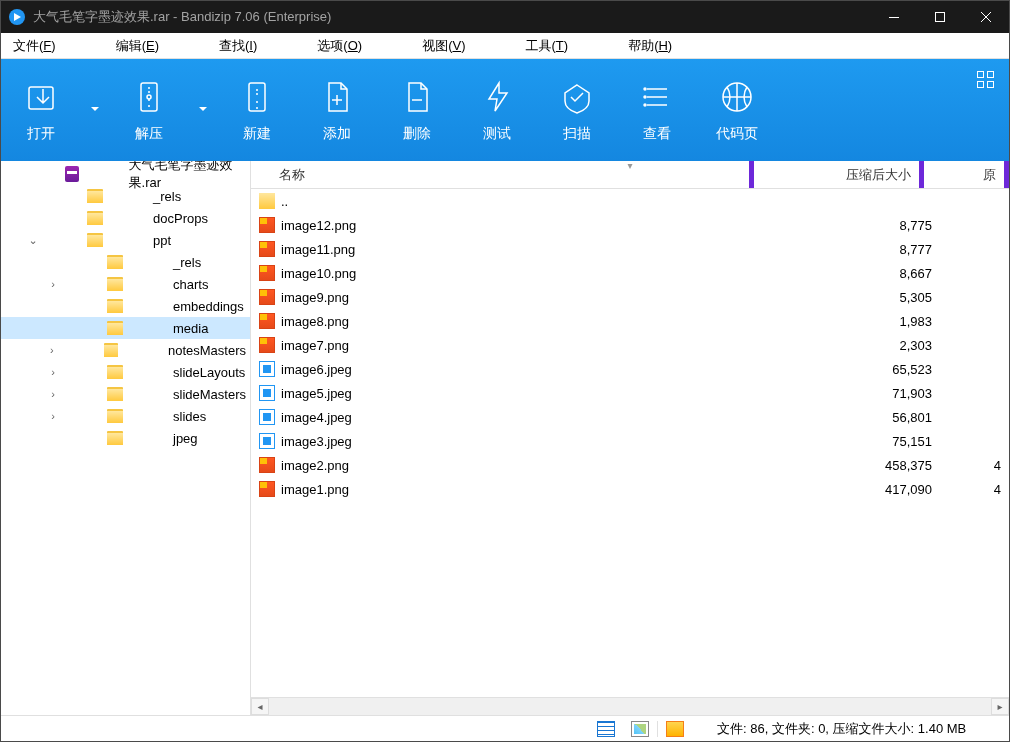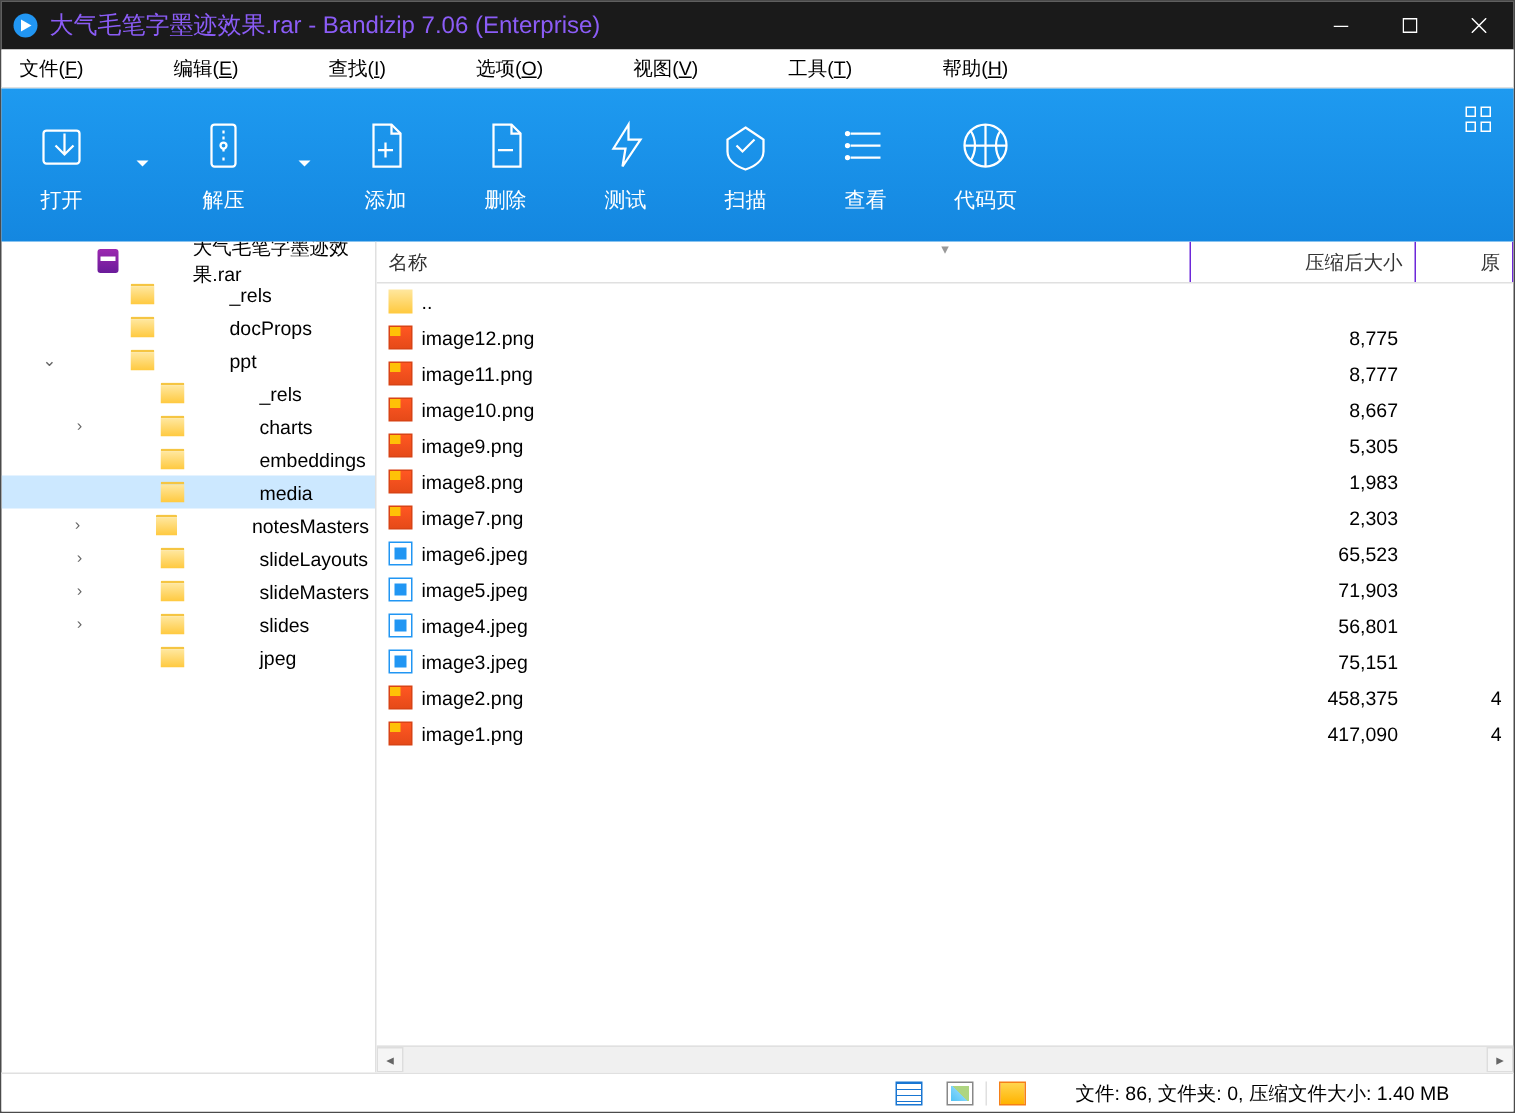--- a/index.html
+++ b/index.html
@@ -1,21 +1,21 @@
 <!DOCTYPE html>
 <html><head>
 <meta charset="utf-8">
 <style>
 * { margin:0; padding:0; box-sizing:border-box; font-family:"Microsoft YaHei","Segoe UI",sans-serif; font-size:13px; }
 body { background:#fff; }
 .window { width:1010px; height:742px; border:1px solid #4a4a4a; display:flex; flex-direction:column; background:#fff; }
 .titlebar { height:32px; background:#1a1a1a; display:flex; align-items:center; color:#fff; }
 .titlebar .app-icon { width:16px; height:16px; margin:0 8px; background:#2196f3; border-radius:50%; display:flex; align-items:center; justify-content:center; }
 .titlebar .app-icon::before { content:""; width:0; height:0; border-style:solid; border-width:4px 0 4px 7px; border-color:transparent transparent transparent #fff; margin-left:1px;}
-.titlebar .title { flex:1; font-size:16px; color:#8b5cf6; }
+.titlebar .title { flex:1; font-size:13px; color:#a3a3a3; }
 .winctrl { display:flex; }
 .winctrl div { width:46px; height:32px; display:flex; align-items:center; justify-content:center; color:#fff; }
 .menubar { height:26px; background:#fff; border-bottom:1px solid #e0e0e0; display:flex; align-items:center; padding-left:4px;gap:44px; }
 .menubar span { padding:3px 8px; cursor:default; }
 .menubar u { text-decoration:underline; }
 .toolbar { height:102px; background:linear-gradient(#1e9af0,#1487e0); display:flex; align-items:center; color:#fff; position:relative; }
 .tb-btn { display:flex; flex-direction:column; align-items:center; justify-content:center; padding:0 12px; height:100%; min-width:80px; cursor:pointer; position:relative;}
 .tb-btn.small { min-width:28px; padding:0 4px;}
 .tb-icon { width:40px; height:40px; display:flex; align-items:center; justify-content:center; margin-bottom:8px;}
 .tb-label { font-size:14px; }
@@ -25,21 +25,21 @@
 .content { flex:1; display:flex; overflow:hidden; }
 .tree { width:250px; border-right:1px solid #e0e0e0; overflow:auto; padding-top:2px;}
 .tree-row { display:flex; align-items:center; height:22px; padding-right:4px; cursor:default;gap:46px;}
 .tree-row.sel { background:#cce8ff; }
 .expander { width:16px; text-align:center; color:#666; font-size:11px;}
 .folder-icon { width:16px; height:14px; margin-right:4px; background:linear-gradient(#ffe79e,#ffc93e); border-radius:1px 1px 0 0; position:relative; border-top:2px solid #f5c542;}
 .rar-icon { width:16px; height:16px; margin-right:4px; background:linear-gradient(#9c27b0,#6a1b9a); border-radius:2px; position:relative;}
 .rar-icon::after{content:"";position:absolute;left:2px;right:2px;top:5px;height:3px;background:#fff;}
 .list { flex:1; display:flex; flex-direction:column; overflow:hidden;}
 .list-header { height:28px; display:flex; border-bottom:1px solid #e0e0e0; align-items:center; color:#333; position:relative;}
-.list-header .col { padding:0 8px; border-right:1px solid #6d28d9; height:100%; display:flex; align-items:center;}
+.list-header .col { padding:0 8px; border-right:5px solid #6d28d9; height:100%; display:flex; align-items:center;margin-left:20px;}
 .col-name { flex:1; }
 .col-size { width:150px; justify-content:flex-end; }
 .col-orig { width:65px; justify-content:flex-end;}
 .splitter-dot{position:absolute;left:50%;top:-1px;transform:translateX(-50%);color:#999;font-size:10px;}
 .list-body { flex:1; overflow:auto; }
 .list-row { display:flex; height:24px; align-items:center;}
 .list-row .c-name { flex:1; padding-left:8px; display:flex; align-items:center;}
 .list-row .c-size { width:150px; text-align:right; padding-right:12px;}
 .list-row .c-orig { width:65px; text-align:right; padding-right:8px;}
 .file-icon{width:16px;height:16px;margin-right:6px;display:inline-block;background:#fff;border:1px solid #bbb;position:relative;}
@@ -119,20 +119,29 @@
           </svg>
         </div>
         <div class="tb-label">解压</div>
       </div>
       <div class="tb-btn small">
         <div class="tb-chev"></div>
       </div>
       <div class="tb-btn">
         <div class="tb-icon">
           <svg width="36" height="36" fill="none" stroke="#fff" stroke-width="1.5">
+            <rect x="10" y="4" width="16" height="28" rx="2"></rect>
+            <path d="M18 10v8M18 22v2M18 28v2" stroke-dasharray="2 2"></path>
+          </svg>
+        </div>
+        <div class="tb-label">新建</div>
+      </div>
+      <div class="tb-btn">
+        <div class="tb-icon">
+          <svg width="36" height="36" fill="none" stroke="#fff" stroke-width="1.5">
             <path d="M10 4h12l6 6v22H10z"></path>
             <path d="M22 4v6h6"></path>
             <path d="M18 16v10M13 21h10"></path>
           </svg>
         </div>
         <div class="tb-label">添加</div>
       </div>
       <div class="tb-btn">
         <div class="tb-icon">
           <svg width="36" height="36" fill="none" stroke="#fff" stroke-width="1.5">

